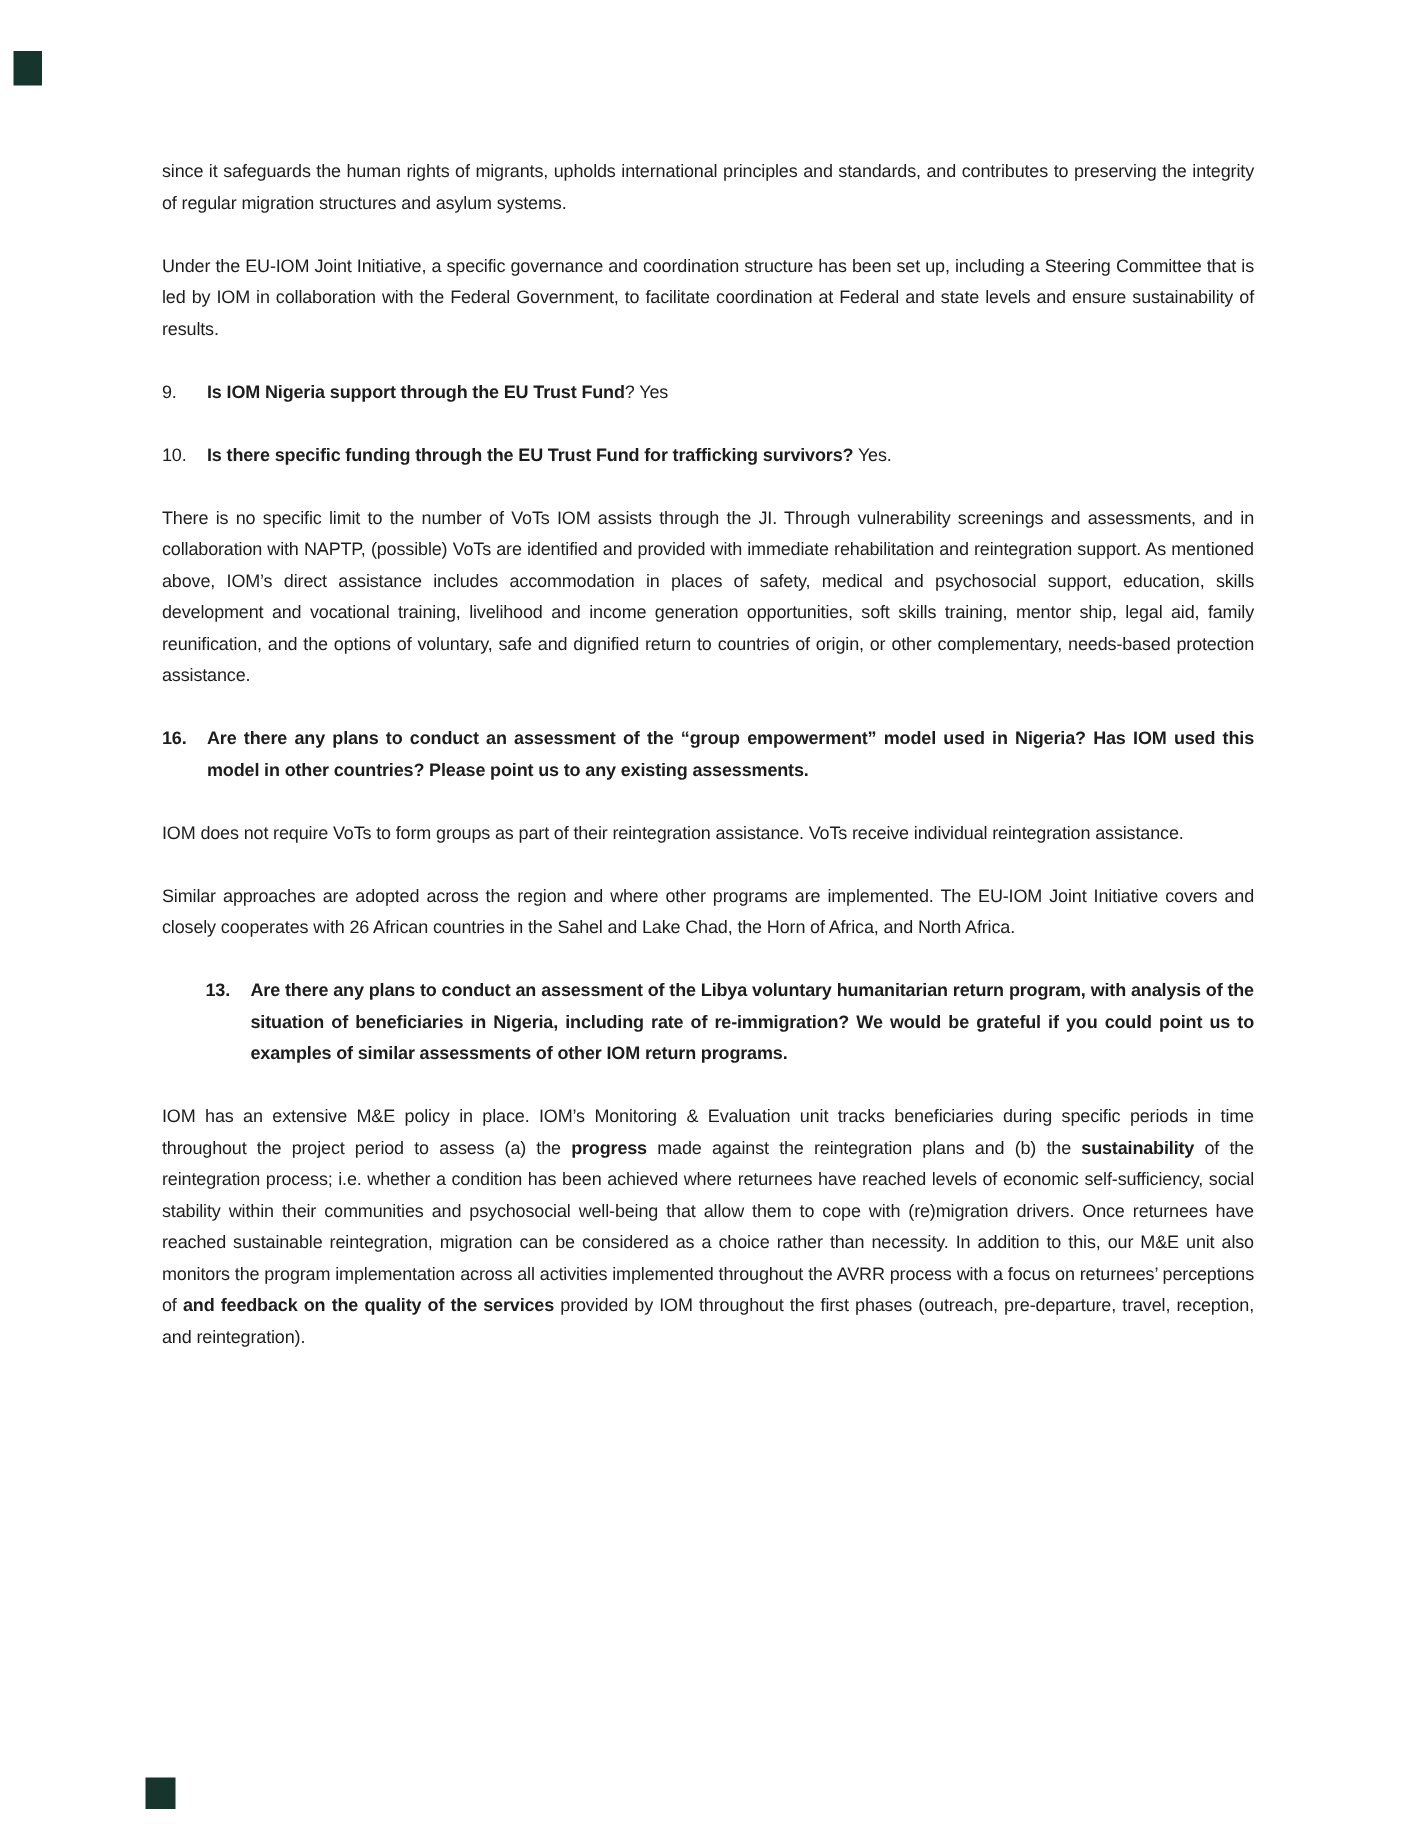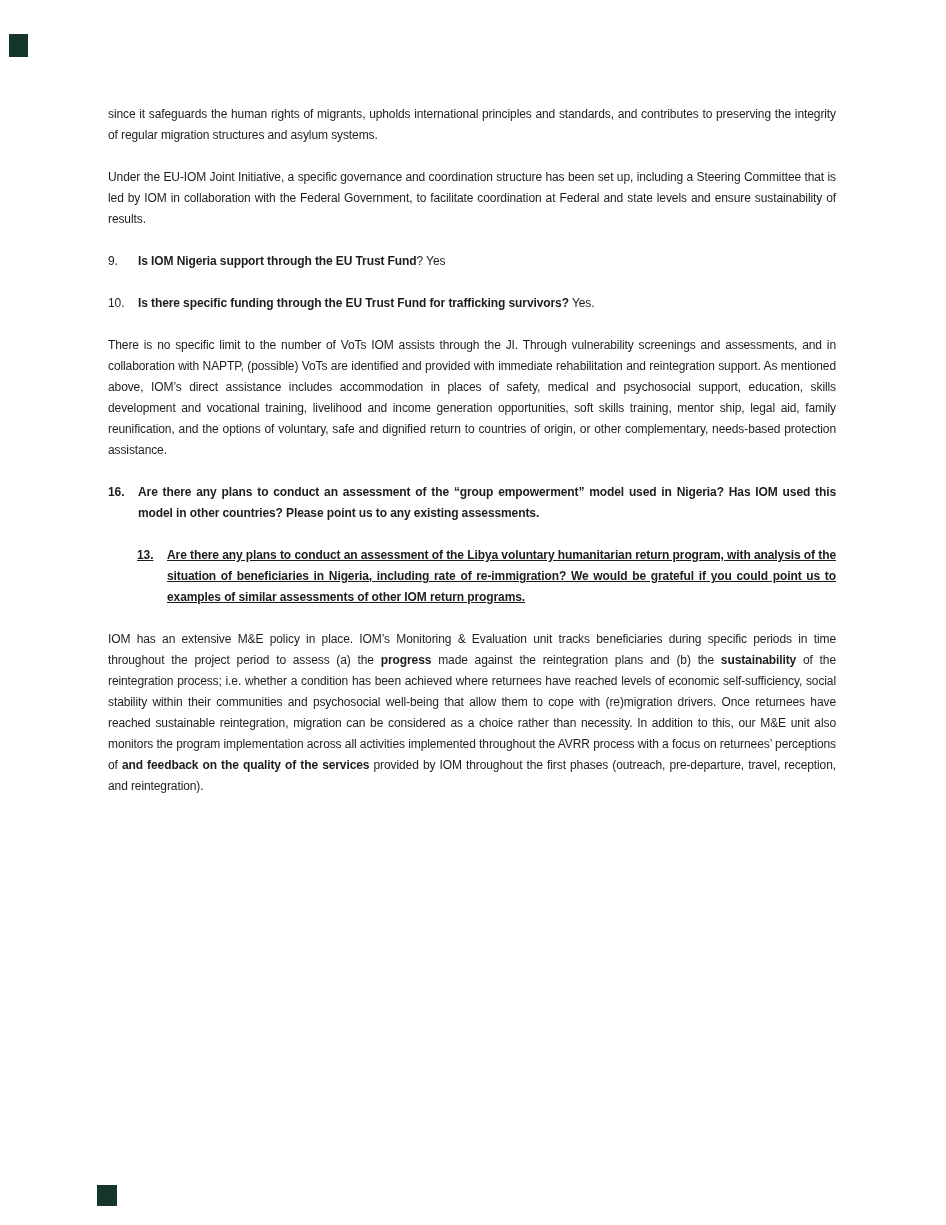--- a/index.html
+++ b/index.html
@@ -24,21 +24,21 @@
   .corner-mark.bl{left:97px;top:1185px;width:20px;height:21px;}
   .content{
     position:absolute;left:108px;top:104px;width:728px;
     font-size:12px;line-height:21px;letter-spacing:-0.1px;
   }
   .para{margin:0 0 21px 0;text-align:justify;}
   .li{display:flex;margin:0 0 21px 0;}
   .li .num{flex:0 0 30px;}
   .li .li-text{flex:1;text-align:justify;}
   .li.q .num{font-weight:bold;}
-  .li.indent{margin-left:29px;text-decoration:underline;}
+  .li.indent{margin-left:29px;}
   b{font-weight:bold;}
 </style>
 </head>
 <body>
 
 <div class="page">
 
   <div class="corner-mark tl"></div>
   <div class="corner-mark bl"></div>
 
@@ -59,21 +59,23 @@
     </div>
 
 
     <p class="para"><span>There is no specific limit to the number of VoTs IOM assists through the JI. Through vulnerability screenings and assessments, and in collaboration with NAPTP, (possible) VoTs are identified and provided with immediate rehabilitation and reintegration support. As mentioned above, IOM’s direct assistance includes accommodation in places of safety, medical and psychosocial support, education, skills development and vocational training, livelihood and income generation opportunities, soft skills training, mentor ship, legal aid, family reunification, and the options of voluntary, safe and dignified return to countries of origin, or other complementary, needs-based protection assistance.</span></p>
 
     <div class="li q">
       <span class="num">16.</span>
       <span class="li-text"><b>Are there any plans to conduct an assessment of the “group empowerment” model used in Nigeria? Has IOM used this model in other countries? Please point us to any existing assessments.</b></span>
     </div>
 
+    <p class="para"><span>IOM does not require VoTs to form groups as part of their reintegration assistance. VoTs receive individual reintegration assistance.</span></p>
 
+    <p class="para"><span>Similar approaches are adopted across the region and where other programs are implemented. The EU-IOM Joint Initiative covers and closely cooperates with 26 African countries in the Sahel and Lake Chad, the Horn of Africa, and North Africa.</span></p>
 
     <div class="li q indent">
       <span class="num">13.</span>
       <span class="li-text"><b>Are there any plans to conduct an assessment of the Libya voluntary humanitarian return program, with analysis of the situation of beneficiaries in Nigeria, including rate of re-immigration? We would be grateful if you could point us to examples of similar assessments of other IOM return programs.</b></span>
     </div>
 
     <p class="para"><span>IOM has an extensive M&amp;E policy in place. IOM’s Monitoring &amp; Evaluation unit tracks beneficiaries during specific periods in time throughout the project period to assess (a) the </span><b>progress</b><span> made against the reintegration plans and (b) the </span><b>sustainability</b><span> of the reintegration process; i.e. whether a condition has been achieved where returnees have reached levels of economic self-sufficiency, social stability within their communities and psychosocial well-being that allow them to cope with (re)migration drivers. Once returnees have reached sustainable reintegration, migration can be considered as a choice rather than necessity. In addition to this, our M&amp;E unit also monitors the program implementation across all activities implemented throughout the AVRR process with a focus on returnees’ perceptions of </span><b>and feedback on the quality of the services</b><span> provided by IOM throughout the first phases (outreach, pre-departure, travel, reception, and reintegration).</span></p>
 
   </div>
 </div>

